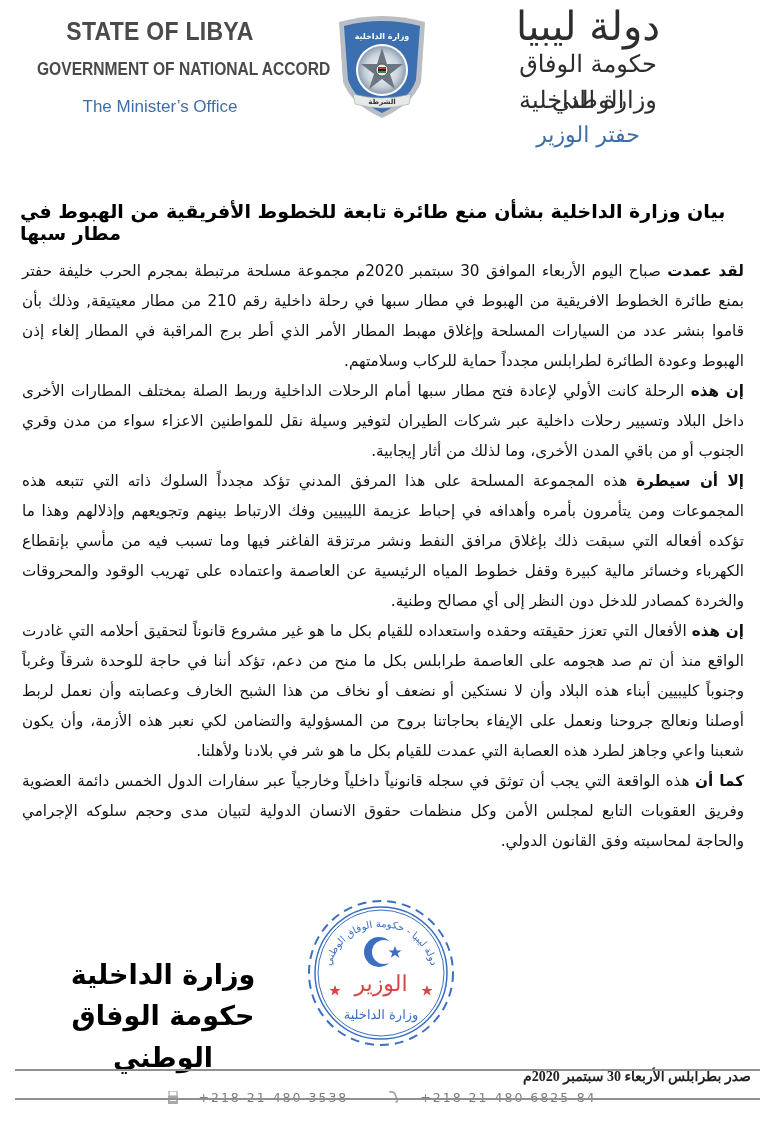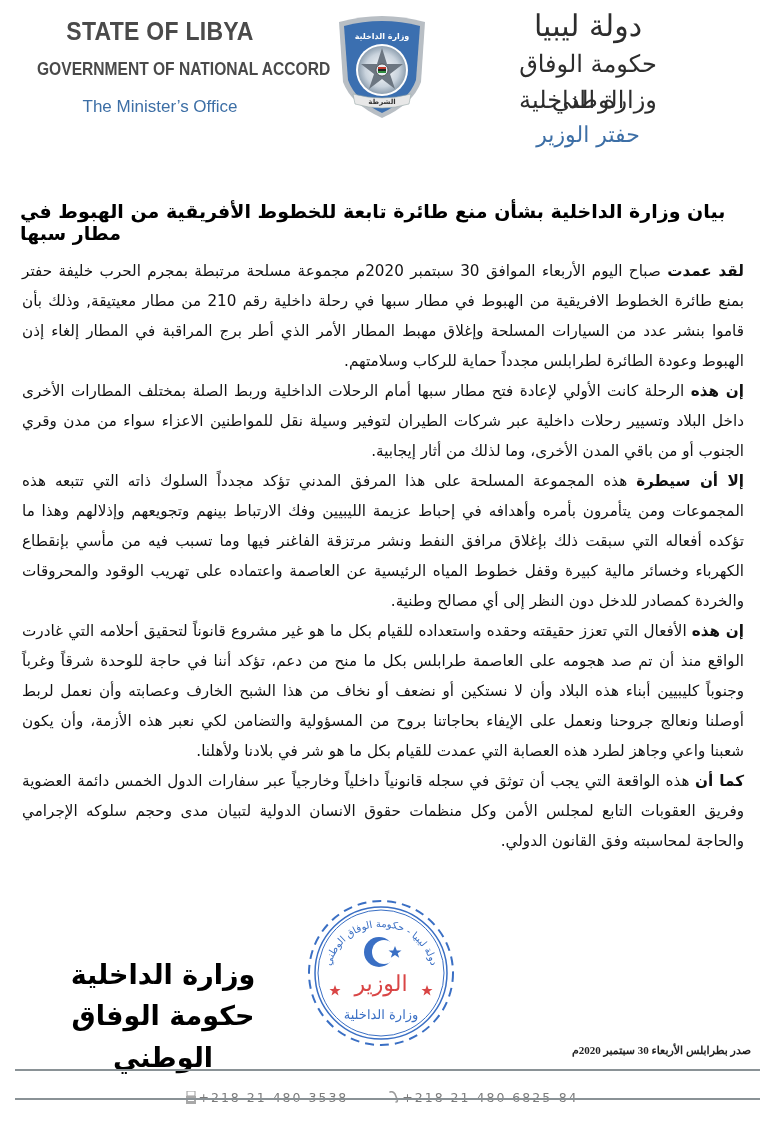--- a/index.html
+++ b/index.html
@@ -12,21 +12,21 @@
              font-family: "Liberation Sans", "DejaVu Sans", sans-serif; color: #4a4a4a; }
     .lh-en .l1 { font-size: 25px; font-weight: bold; letter-spacing: 0.3px; height: 38px; line-height: 38px; transform: scaleX(0.92); }
     .lh-en .l2 { font-size: 19px; font-weight: bold; height: 38px; line-height: 38px; transform: scaleX(0.82); white-space: nowrap; }
     .lh-en .l3 { font-size: 16px; font-weight: bold; height: 38px; line-height: 38px; }
     .lh-en .l4 { font-size: 17px; font-weight: normal; height: 38px; line-height: 38px; color: #3d6fa6; }
 
     .emblem { position: absolute; left: 333px; top: 12px; width: 98px; height: 108px; }
 
     .lh-ar { position: absolute; right: 18px; top: 6px; width: 200px; text-align: center; direction: rtl;
              font-family: "DejaVu Serif", serif; color: #2d2d2d; }
-    .lh-ar .a1 { font-size: 30px; height: 40px; line-height: 40px; font-weight: normal; }
+    .lh-ar .a1 { font-size: 40px; height: 40px; line-height: 40px; font-weight: normal; }
     .lh-ar .a2 { font-size: 24px; height: 36px; line-height: 36px; }
     .lh-ar .a3 { font-size: 24px; height: 36px; line-height: 36px; }
     .lh-ar .a4 { font-size: 22px; height: 34px; line-height: 34px; color: #3d6fa6; }
 
     
     .doc-title { position: absolute; left: 20px; top: 200px; width: 725px; text-align: left; direction: rtl;
                  font-family: "DejaVu Sans", sans-serif; font-weight: bold; font-size: 19px; color: #000; }
 
     
     .doc-body { position: absolute; left: 22px; top: 256px; width: 722px; direction: rtl; text-align: justify;
@@ -34,29 +34,29 @@
     .doc-body p { text-align-last: right; }
     .doc-body .lead { font-weight: bold; }
 
     
     .sig-block { position: absolute; left: 18px; top: 955px; width: 290px; text-align: center; direction: rtl;
                  font-family: "DejaVu Sans", sans-serif; font-weight: bold; color: #000; }
     .sig-block .s1 { font-size: 27px; line-height: 40px; height: 40px; }
     .sig-block .s2 { font-size: 27px; line-height: 42px; height: 42px; }
     .stamp { position: absolute; left: 305px; top: 897px; width: 152px; height: 152px; }
 
-    .issued { position: absolute; right: 14px; top: 1044px; direction: rtl; font-family: "Liberation Serif", serif;
-              font-size: 11px; font-weight: bold; color: #222; }
+    .issued { position: absolute; right: 14px; top: 1068px; direction: rtl; font-family: "Liberation Serif", serif;
+              font-size: 14px; font-weight: bold; color: #222; }
 
     
     .footer-rule-top { position: absolute; left: 15px; top: 1069px; width: 745px; height: 2px; background: #8a9296; }
     .footer-rule-bot { position: absolute; left: 15px; top: 1098px; width: 745px; height: 2px; background: #8a9296; }
     .footer-contacts { position: absolute; left: 0; top: 1072px; width: 765px; height: 26px; display: flex; justify-content: center; align-items: center; gap: 40px;
                        font-family: "DejaVu Sans", sans-serif; font-size: 12.5px; letter-spacing: 2px; color: #7a7a7a; }
-    .contact { display: flex; align-items: center; gap: 2px; margin-top: 24px; }
+    .contact { display: flex; align-items: center; gap: 20px; margin-top: 24px; }
     .contact svg { display: block; }
   </style>
 </head>
 <body>
 
 <header class="letterhead">
   <div class="lh-en">
     <div class="l1">STATE OF LIBYA</div>
     <div class="l2">GOVERNMENT OF NATIONAL ACCORD</div>
     <div class="l4">The Minister’s Office</div>

